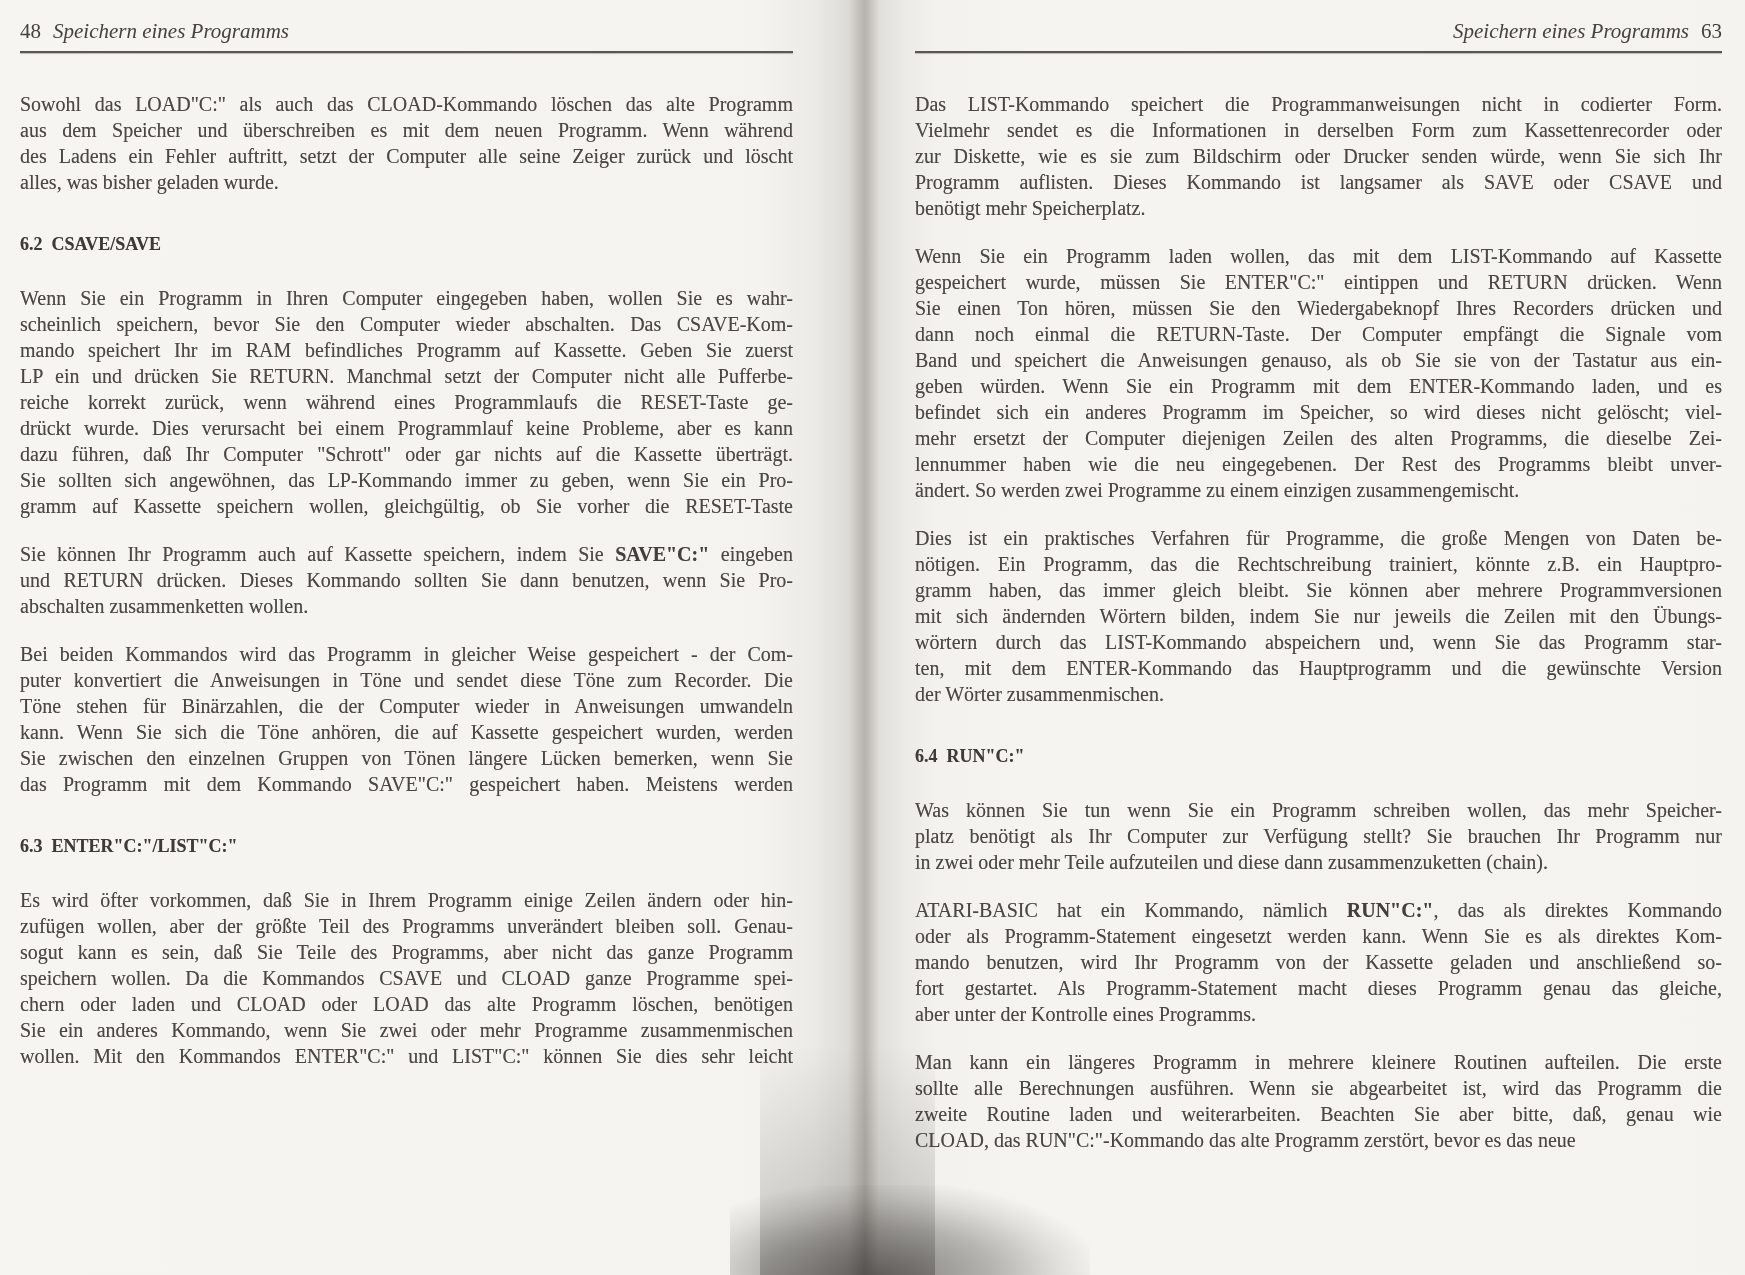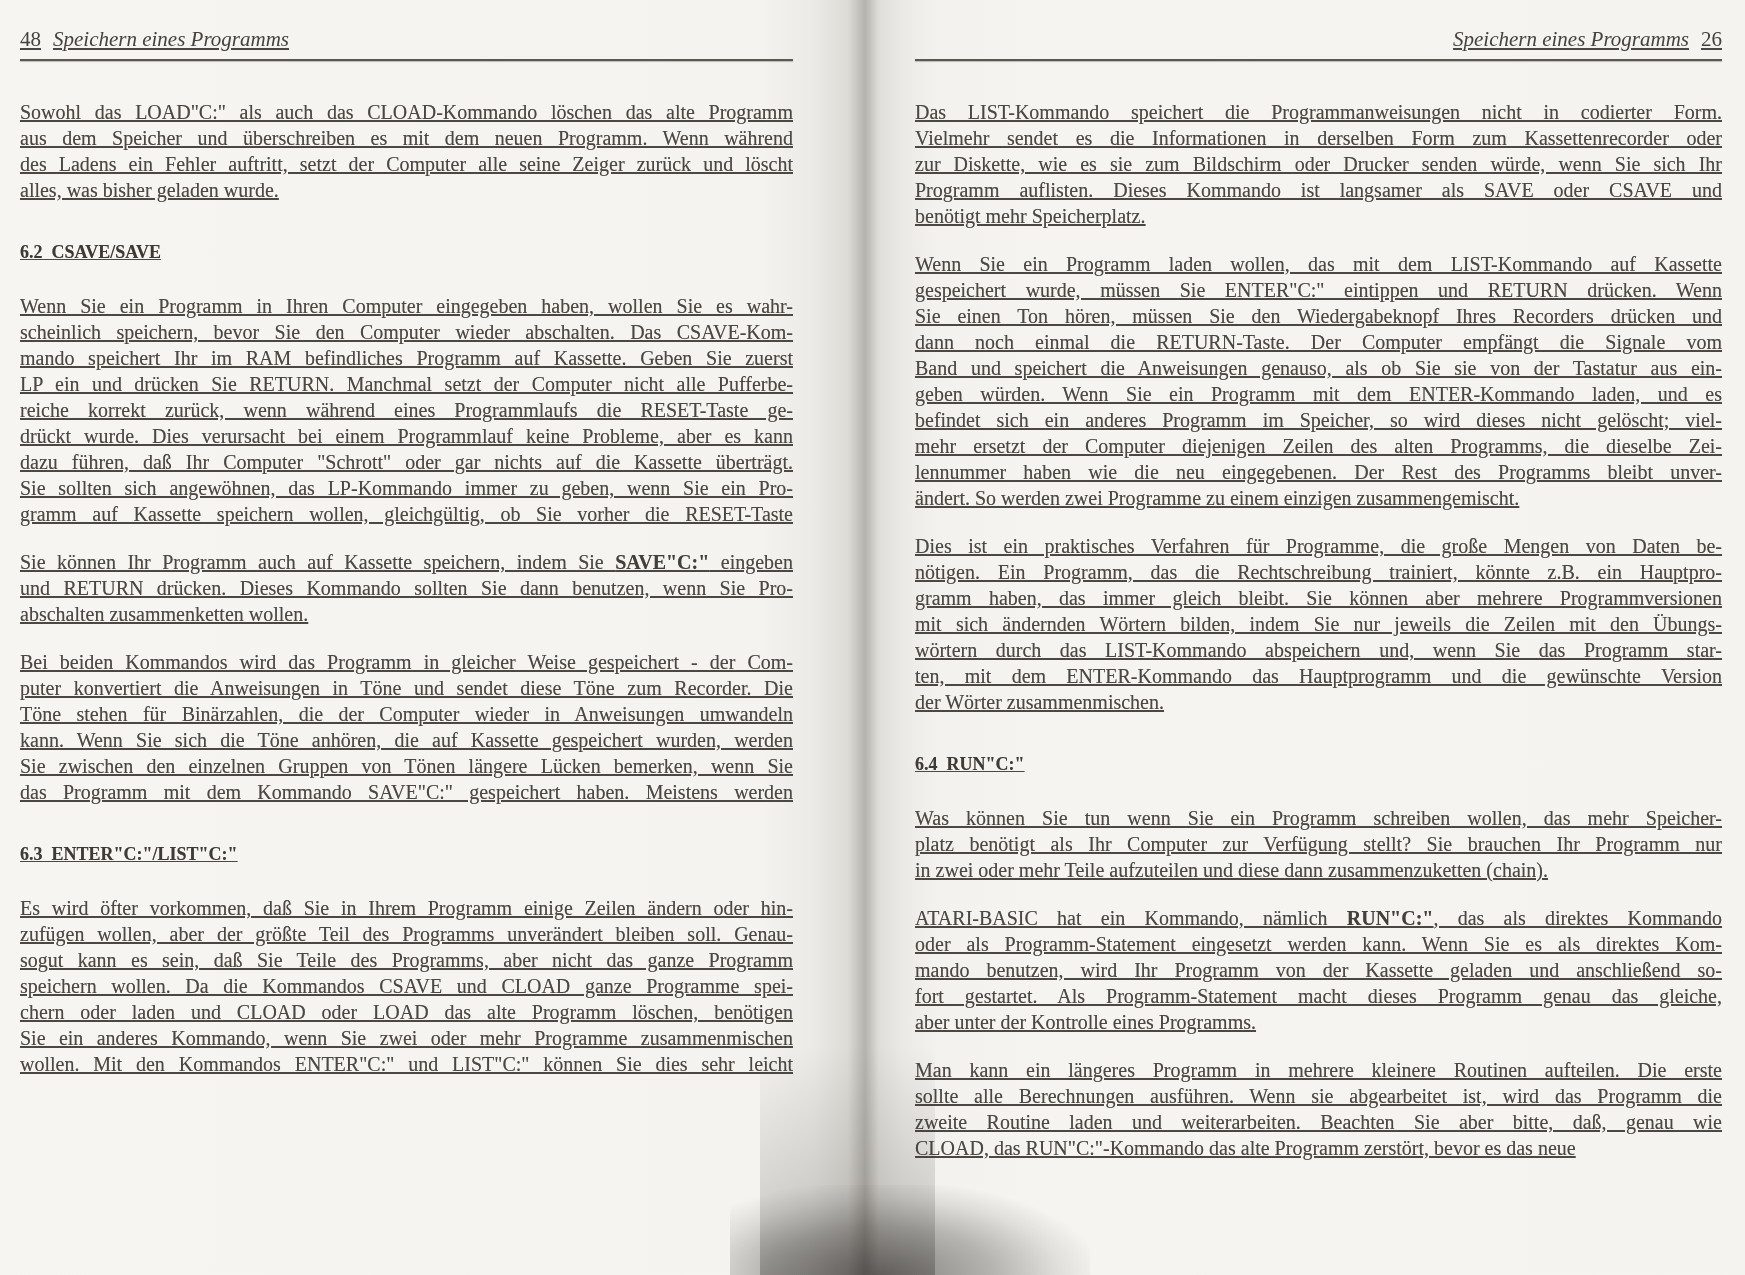--- a/index.html
+++ b/index.html
@@ -15,22 +15,21 @@
     font-family: "Liberation Serif", "DejaVu Serif", serif;
     color: #4b4742;
   }
   .scan {
     position: absolute;
     inset: 0;
     background: linear-gradient(90deg, #f6f5f1 0%, #f4f3ef 44%, #f2f1ed 52%, #f5f4f0 60%, #f4f3ef 100%);
   }
   .page {
     position: absolute;
-    top: 8px;
-    text-decoration: underline;
+    top: 0;
   }
   .page.left  { left: 20px;  width: 773px; }
   .page.right { left: 915px; width: 807px; }
 
   .pg-header {
     margin-top: 18px;
     font-size: 21px;
     line-height: 26px;
     display: flex;
     gap: 12px;
@@ -153,21 +152,21 @@
           <div class="line">chern oder laden und CLOAD oder LOAD das alte Programm löschen, benötigen</div>
           <div class="line">Sie ein anderes Kommando, wenn Sie zwei oder mehr Programme zusammenmischen</div>
           <div class="line">wollen. Mit den Kommandos ENTER"C:" und LIST"C:" können Sie dies sehr leicht</div>
         </div>
       </div>
   </div>
 
   <div class="page right">
     <div class="pg-header">
       <span class="ital">Speichern eines Programms</span>
-      <span>26</span>
+      <span>63</span>
     </div>
     <div class="rule"></div>
     <div class="body">
         <div class="para">
           <div class="line">Das LIST-Kommando speichert die Programmanweisungen nicht in codierter Form.</div>
           <div class="line">Vielmehr sendet es die Informationen in derselben Form zum Kassettenrecorder oder</div>
           <div class="line">zur Diskette, wie es sie zum Bildschirm oder Drucker senden würde, wenn Sie sich Ihr</div>
           <div class="line">Programm auflisten. Dieses Kommando ist langsamer als SAVE oder CSAVE und</div>
           <div class="line last">benötigt mehr Speicherplatz.</div>
         </div>

